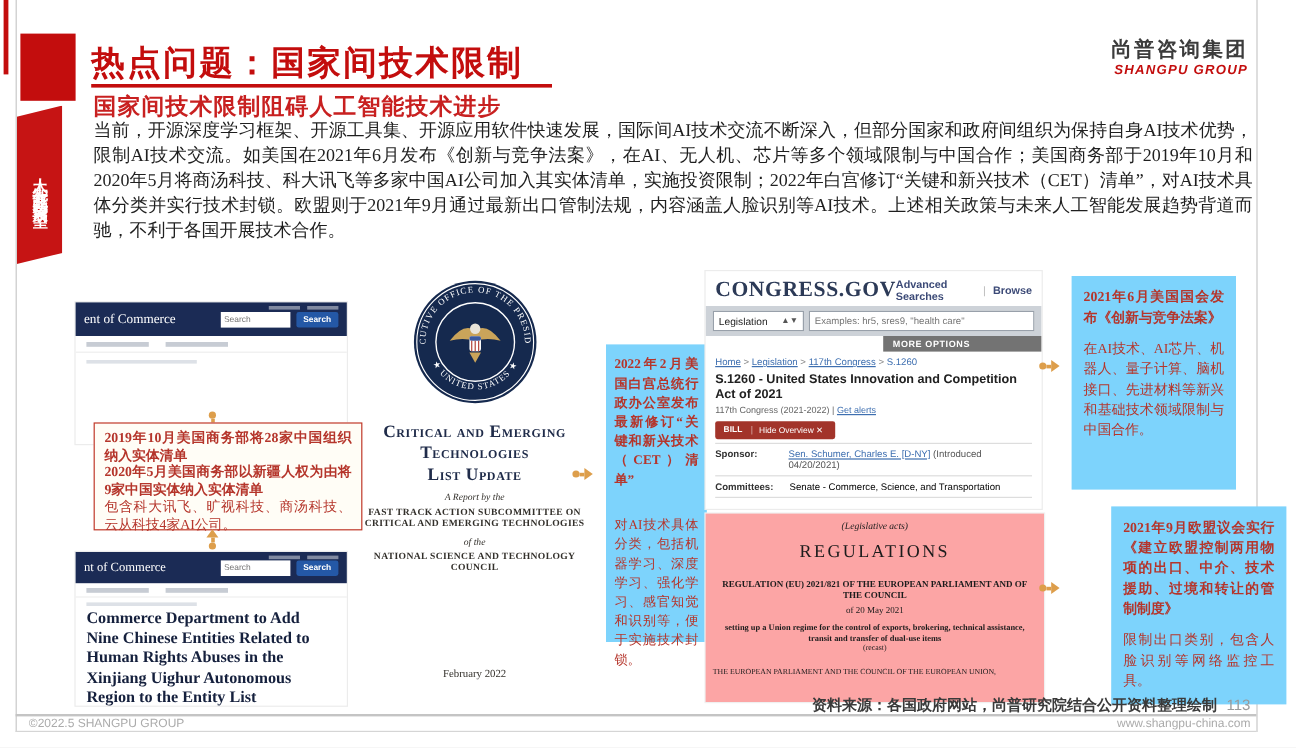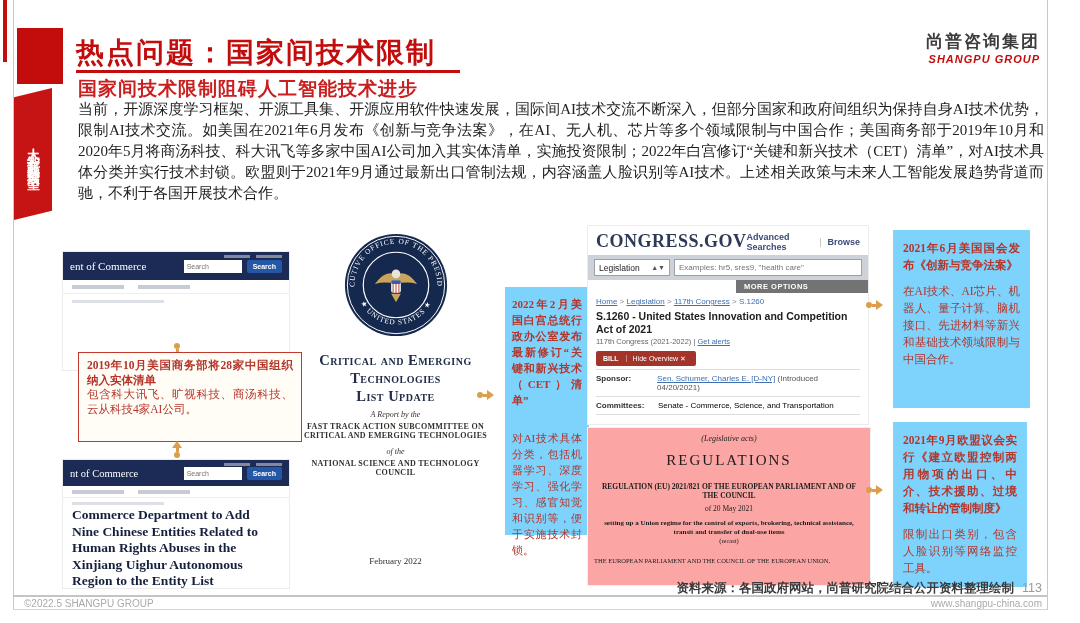--- a/index.html
+++ b/index.html
@@ -52,21 +52,21 @@
   .note .nb { font-weight:bold; }
   .note-entity { position:absolute; left:78px; top:352px; width:224px; height:90px; border:1px solid #c0392b;
                  background:#fffdf6; padding:5px 8px; font-size:11.5px; line-height:14.6px; }
   .cream { background:#7dd3fc; }
   .note-cet { position:absolute; left:505px; top:287px; width:84px; height:248px; padding:9px 7px;
               font-size:11px; line-height:16px; }
   .note-cet .nb { margin-bottom:22px; }
   .note-iaca { position:absolute; left:893px; top:230px; width:137px; height:178px; padding:10px 10px;
                font-size:11.5px; line-height:17px; }
   .note-iaca .nb, .note-eu .nb { margin-bottom:9px; }
-  .note-eu { position:absolute; left:893px; top:422px; width:134px; height:165px; padding:10px 10px;
+  .note-eu { position:absolute; left:926px; top:422px; width:146px; height:165px; padding:10px 10px;
              font-size:11.5px; line-height:17px; }
 
   
   .arrow-v { position:absolute; display:flex; flex-direction:column; align-items:center; }
   .arrow-h { position:absolute; display:flex; flex-direction:row; align-items:center; }
   .a-dot  { width:6px; height:6px; border-radius:50%; background:#dd9e4b; }
   .a-stem-v { width:3px; height:4px; background:#dd9e4b; }
   .a-stem-h { width:4px; height:3px; background:#dd9e4b; }
   .a-head-down { width:0; height:0; border-left:5px solid transparent; border-right:5px solid transparent; border-top:7px solid #dd9e4b; }
   .a-head-up   { width:0; height:0; border-left:5px solid transparent; border-right:5px solid transparent; border-bottom:7px solid #dd9e4b; }
@@ -170,20 +170,21 @@
   </div>
 
   <div class="arrow-v" style="left:172px; top:343px;">
     <i class="a-dot"></i>
       <i class="a-stem-v"></i>
       <i class="a-head-down"></i>
   </div>
 
   <div class="note note-entity">
     <div class="nb">2019年10月美国商务部将28家中国组织纳入实体清单</div>
+    <div class="nb">2020年5月美国商务部以新疆人权为由将9家中国实体纳入实体清单</div>
     <div class="nn">包含科大讯飞、旷视科技、商汤科技、云从科技4家AI公司。</div>
   </div>
 
   <div class="arrow-v" style="left:172px; top:441px;">
     <i class="a-head-up"></i>
       <i class="a-stem-v"></i>
       <i class="a-dot"></i>
   </div>
 
   <div class="shot" style="left:63px; top:460px; width:226px; height:128px;">

